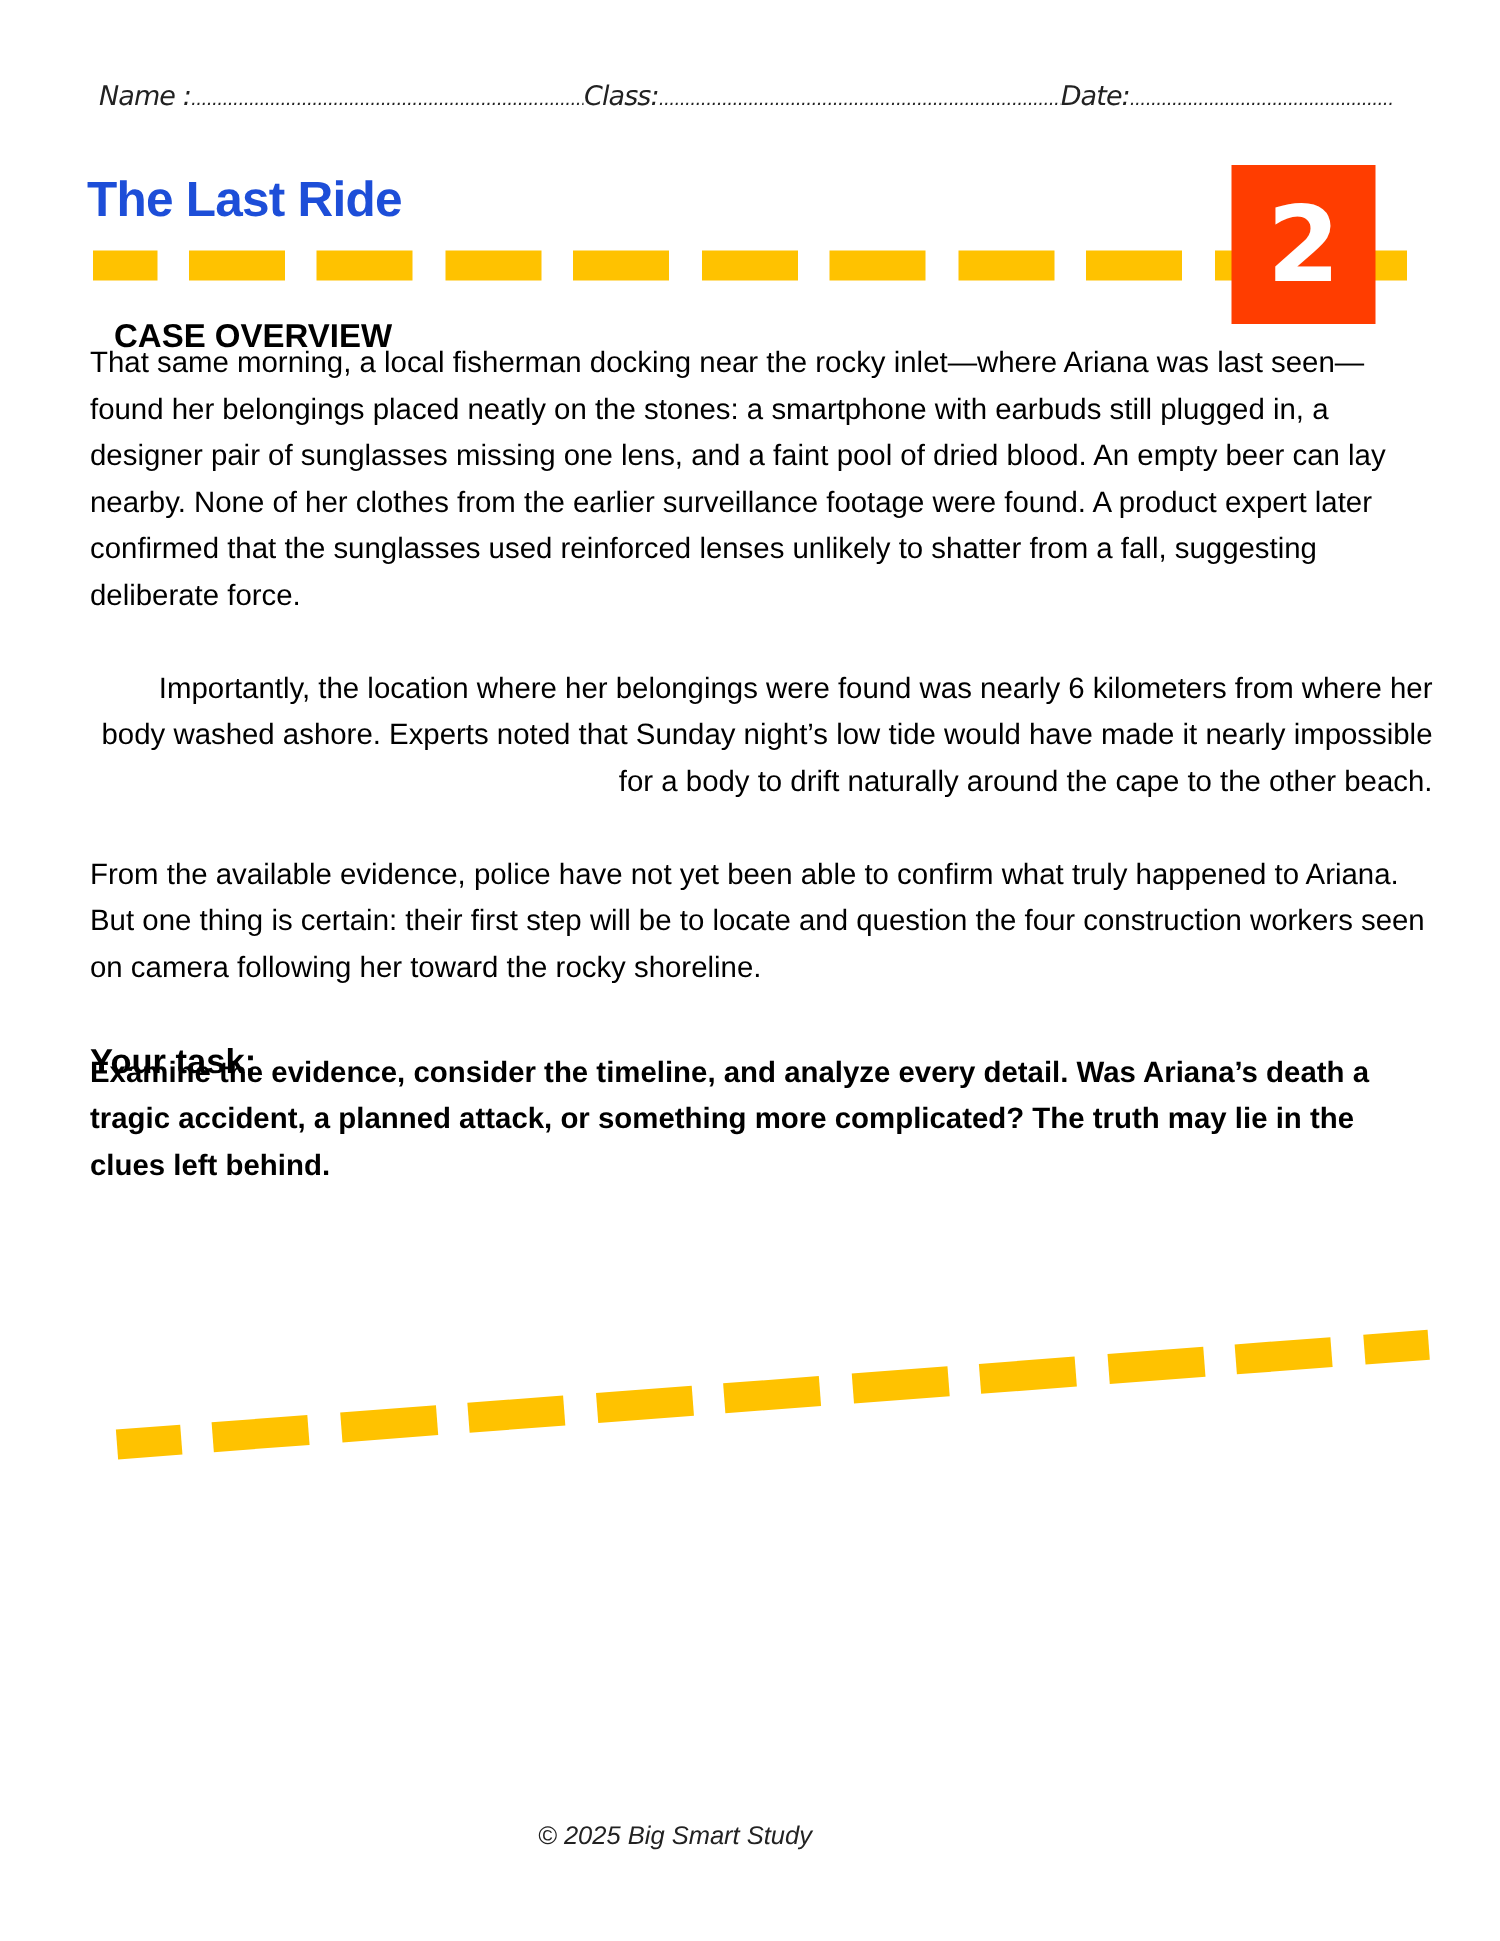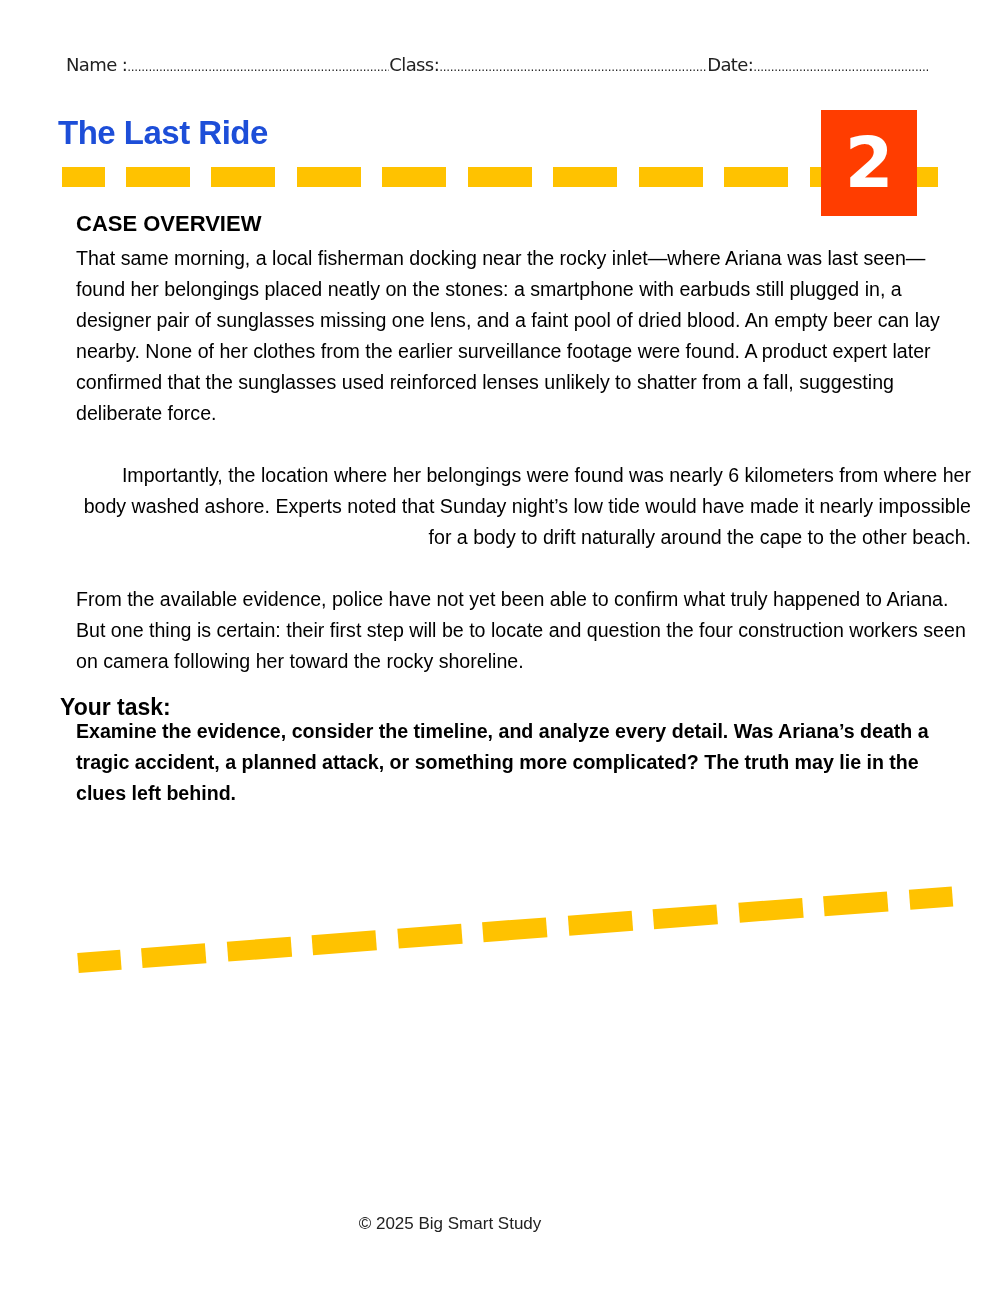--- a/index.html
+++ b/index.html
@@ -2,21 +2,21 @@
 <html><head>
   <meta charset="utf-8">
   <style>
     html, body { margin: 0; padding: 0; background: #ffffff; }
     body { width: 1000px; height: 1294px; position: relative; overflow: hidden; color: #000; }
 
     .header-line {
       position: absolute; left: 66px; top: 54px; width: 880px; height: 26px;
       font-family: "DejaVu Sans", sans-serif; font-size: 18px; color: #222;
       letter-spacing: -0.6px; white-space: nowrap; overflow: hidden;
-      display: flex; align-items: baseline;
+      display: flex; align-items: baseline; font-style: italic;
     }
     .header-line .lbl { white-space: nowrap; }
     .header-line .dots {
       white-space: nowrap; overflow: hidden; font-size: 12px; letter-spacing: -0.3px;
     }
     .header-line .dots.d1 { width: 262px; }
     .header-line .dots.d2 { width: 268px; }
     .header-line .dots.d3 { width: 176px; }
 
     .title {
@@ -36,40 +36,40 @@
     }
 
     .section-heading {
       position: absolute; left: 60px; top: 195px; margin: 16px;
       font-family: "Liberation Sans", sans-serif; font-weight: bold; font-size: 22px; color: #000;
     }
 
     .body-text {
       position: absolute; left: 60px; width: 895px;
       font-family: "Liberation Sans", sans-serif; font-size: 19.6px; line-height: 31px; color: #000;
-      margin: 16px;
+      margin: 0;
     }
     .p1 { top: 227px; }
     .p2 { top: 444px; text-align: right; }
     .p3 { top: 568px; }
     .task-heading {
       position: absolute; left: 60px; top: 692px; margin: 0;
       font-family: "Liberation Sans", sans-serif; font-weight: bold; font-size: 23px; line-height: 31px;
     }
     .p4 { top: 700px; font-weight: bold; }
 
     .tilt-line {
       position: absolute; left: 78px; top: 953px; width: 880px; height: 20px;
       transform-origin: 0 50%; transform: rotate(-4.35deg);
     }
     .tilt-line .dash { top: 0; }
 
     .footer {
       position: absolute; left: 0; top: 1214px; width: 900px; text-align: center;
-      font-family: "Liberation Sans", sans-serif; font-size: 17px; color: #222;
+      font-family: "Liberation Sans", sans-serif; font-size: 17px; color: #222; font-style: italic;
     }
   </style>
 </head>
 <body>
 
 <div class="header-line">
   <span class="lbl">Name :</span>
   <span class="dots d1">....................................................................................................................................................</span>
   <span class="lbl">Class:</span>
   <span class="dots d2">....................................................................................................................................................</span>

